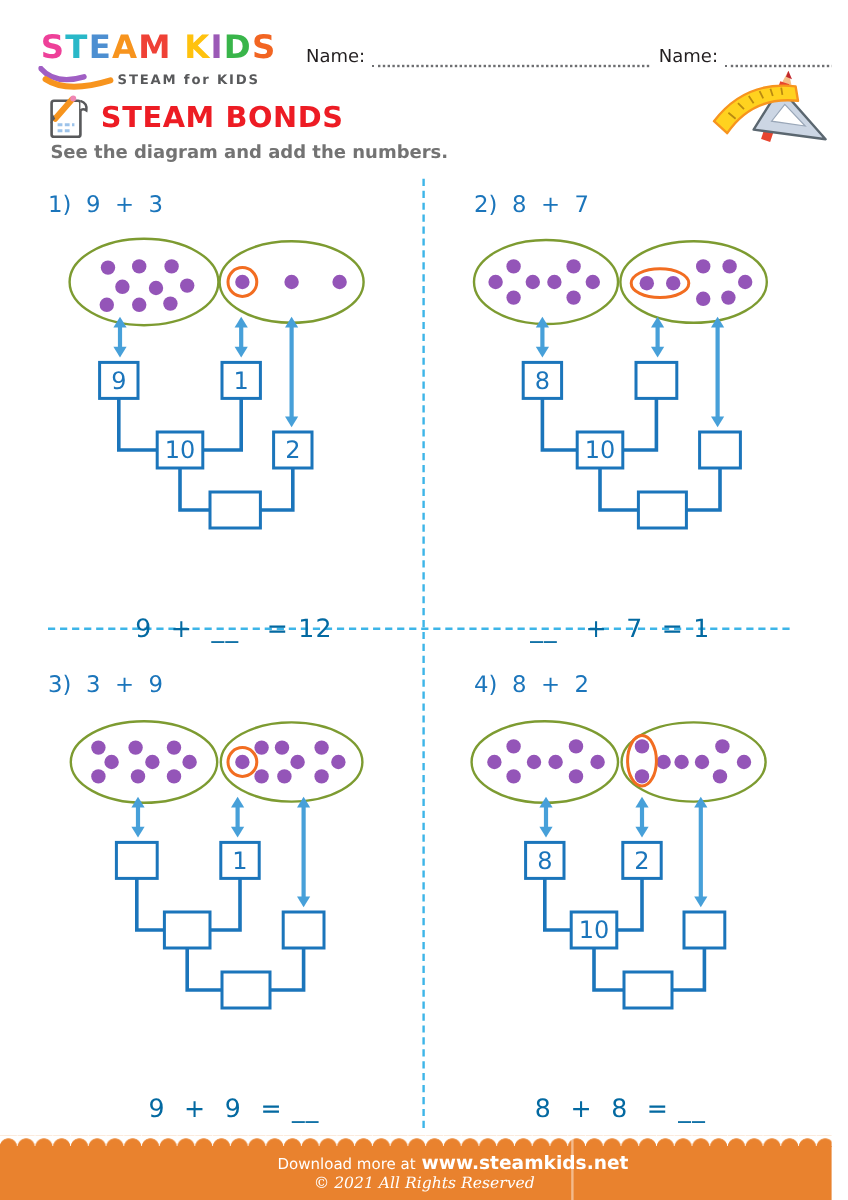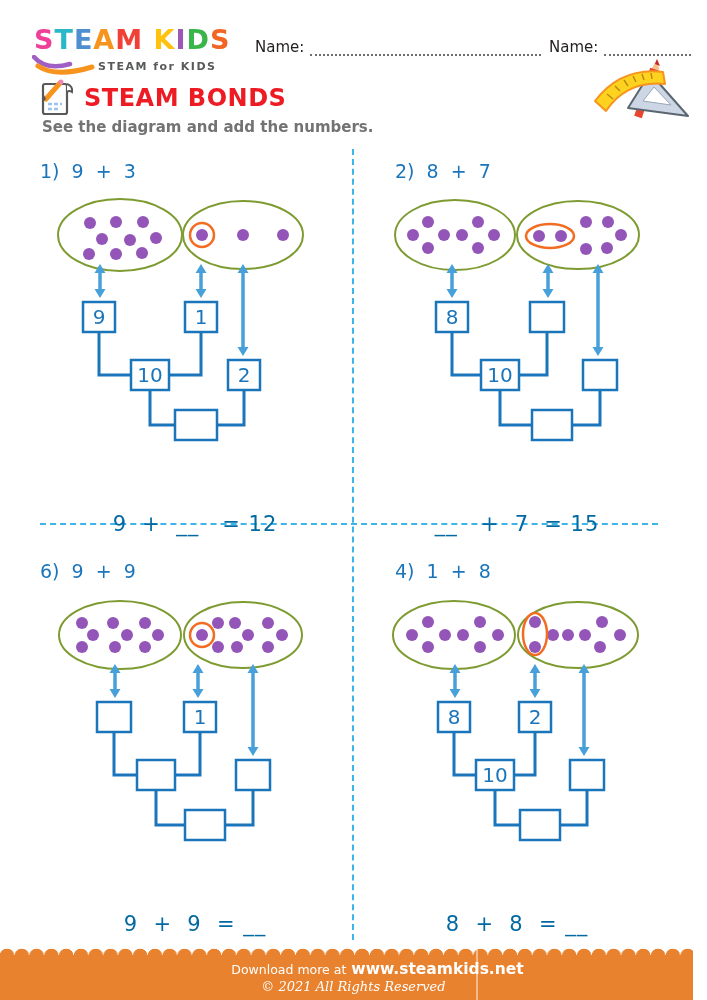--- a/index.html
+++ b/index.html
@@ -176,24 +176,24 @@
         <path d="M 115 236 L 115 273 L 147 273" fill="none" stroke="#1b75bb" stroke-width="3"></path>
         <path d="M 215 236 L 215 273 L 187 273" fill="none" stroke="#1b75bb" stroke-width="3"></path>
         <rect x="51" y="150" width="32" height="30" fill="#fff" stroke="#1b75bb" stroke-width="2.5"></rect>
         <text x="67" y="172" text-anchor="middle" font-size="20" font-family="&quot;DejaVu Sans&quot;, sans-serif" fill="#1b75bb">8</text>
         <rect x="145" y="150" width="34" height="30" fill="#fff" stroke="#1b75bb" stroke-width="2.5"></rect>
         <rect x="96" y="208" width="38" height="30" fill="#fff" stroke="#1b75bb" stroke-width="2.5"></rect>
         <text x="115" y="230" text-anchor="middle" font-size="20" font-family="&quot;DejaVu Sans&quot;, sans-serif" fill="#1b75bb">10</text>
         <rect x="198" y="208" width="34" height="30" fill="#fff" stroke="#1b75bb" stroke-width="2.5"></rect>
         <rect x="147" y="258" width="40" height="30" fill="#fff" stroke="#1b75bb" stroke-width="2.5"></rect>
       </svg>
-    <div class="equation">__   +  7  = 15</div>
+    <div class="equation">__   +  7  = 1</div>
   </div>
   <div class="problem" id="p3">
-    <div class="p-label">6)  9  +  9</div>
+    <div class="p-label">3)  3  +  9</div>
     <svg class="bond-svg" width="330" height="390" viewBox="0 0 330 390">
         <ellipse cx="90" cy="83" rx="61" ry="34" fill="none" stroke="#7d9b31" stroke-width="2"></ellipse>
         <ellipse cx="213" cy="83" rx="59" ry="33" fill="none" stroke="#7d9b31" stroke-width="2"></ellipse>
         <circle cx="52" cy="71" r="6" fill="#9455b8"></circle>
         <circle cx="83" cy="71" r="6" fill="#9455b8"></circle>
         <circle cx="115" cy="71" r="6" fill="#9455b8"></circle>
         <circle cx="63" cy="83" r="6" fill="#9455b8"></circle>
         <circle cx="97" cy="83" r="6" fill="#9455b8"></circle>
         <circle cx="128" cy="83" r="6" fill="#9455b8"></circle>
         <circle cx="52" cy="95" r="6" fill="#9455b8"></circle>
@@ -225,21 +225,21 @@
         <rect x="67" y="150" width="34" height="30" fill="#fff" stroke="#1b75bb" stroke-width="2.5"></rect>
         <rect x="154" y="150" width="32" height="30" fill="#fff" stroke="#1b75bb" stroke-width="2.5"></rect>
         <text x="170" y="172" text-anchor="middle" font-size="20" font-family="&quot;DejaVu Sans&quot;, sans-serif" fill="#1b75bb">1</text>
         <rect x="107" y="208" width="38" height="30" fill="#fff" stroke="#1b75bb" stroke-width="2.5"></rect>
         <rect x="206" y="208" width="34" height="30" fill="#fff" stroke="#1b75bb" stroke-width="2.5"></rect>
         <rect x="155" y="258" width="40" height="30" fill="#fff" stroke="#1b75bb" stroke-width="2.5"></rect>
       </svg>
     <div class="equation">9  +  9  = __</div>
   </div>
   <div class="problem right" id="p4">
-    <div class="p-label">4)  1  +  8</div>
+    <div class="p-label">4)  8  +  2</div>
     <svg class="bond-svg" width="330" height="390" viewBox="0 0 330 390">
         <ellipse cx="69" cy="83" rx="61" ry="34" fill="none" stroke="#7d9b31" stroke-width="2"></ellipse>
         <ellipse cx="193" cy="83" rx="60" ry="33" fill="none" stroke="#7d9b31" stroke-width="2"></ellipse>
         <circle cx="27" cy="83" r="6" fill="#9455b8"></circle>
         <circle cx="43" cy="70" r="6" fill="#9455b8"></circle>
         <circle cx="43" cy="95" r="6" fill="#9455b8"></circle>
         <circle cx="60" cy="83" r="6" fill="#9455b8"></circle>
         <circle cx="78" cy="83" r="6" fill="#9455b8"></circle>
         <circle cx="95" cy="70" r="6" fill="#9455b8"></circle>
         <circle cx="95" cy="95" r="6" fill="#9455b8"></circle>

